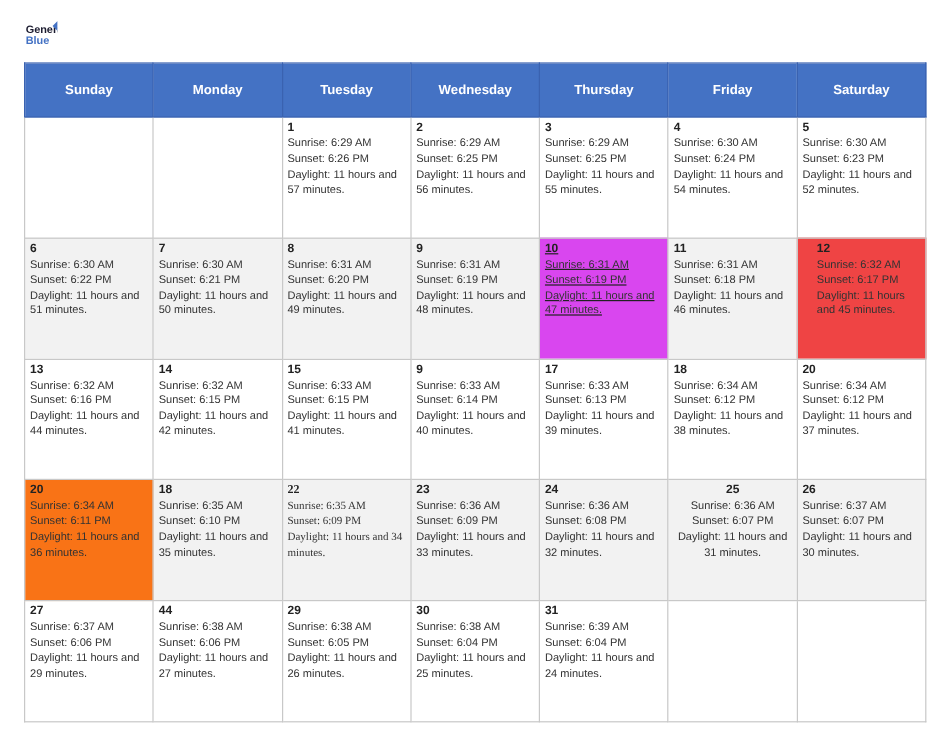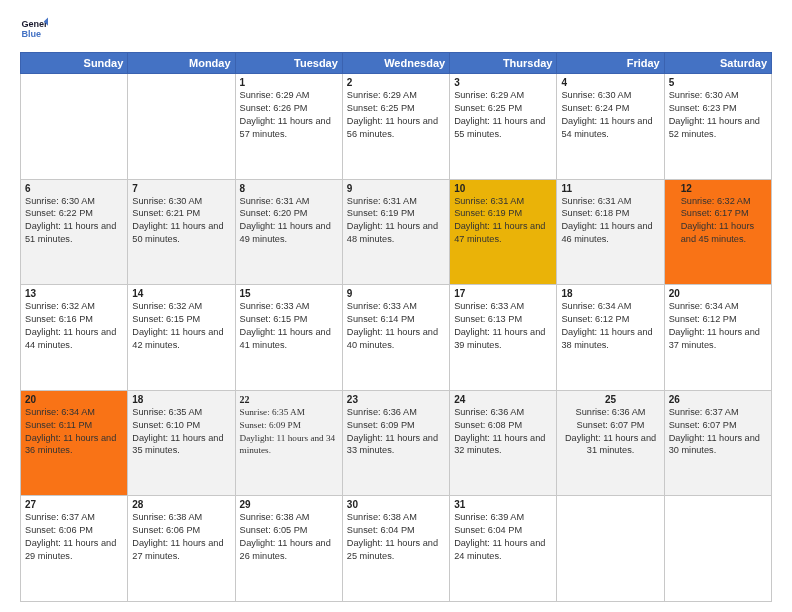--- a/index.html
+++ b/index.html
@@ -50,23 +50,23 @@
       flex: 1;
       border-collapse: collapse;
       width: 100%;
       table-layout: fixed;
     }
     .calendar th {
       background: #4472c4;
       color: #fff;
       font-size: 11px;
       font-weight: bold;
-      padding: 4px 4px;
+      padding: 16px 4px;
       border: 1px solid #3a62b0;
-      text-align: right;
+      text-align: center;
     }
     .calendar td {
       border: 1px solid #c8c8c8;
       vertical-align: top;
       padding: 3px 4px;
       font-size: 9.2px;
       color: #222;
       background: #fff;
       height: 88px;
     }
@@ -153,29 +153,29 @@
             <div class="day-info">Sunrise: 6:30 AM<br>Sunset: 6:21 PM<br>Daylight: 11 hours and 50 minutes.</div>
           </td>
           <td style="background: rgb(242, 242, 242);">
             <span class="day-num">8</span>
             <div class="day-info">Sunrise: 6:31 AM<br>Sunset: 6:20 PM<br>Daylight: 11 hours and 49 minutes.</div>
           </td>
           <td style="background: rgb(242, 242, 242);">
             <span class="day-num">9</span>
             <div class="day-info">Sunrise: 6:31 AM<br>Sunset: 6:19 PM<br>Daylight: 11 hours and 48 minutes.</div>
           </td>
-          <td style="background: #eab308;">
+          <td style="background: #d946ef; text-decoration: underline;">
             <span class="day-num">10</span>
             <div class="day-info">Sunrise: 6:31 AM<br>Sunset: 6:19 PM<br>Daylight: 11 hours and 47 minutes.</div>
           </td>
           <td style="background: rgb(242, 242, 242);">
             <span class="day-num">11</span>
             <div class="day-info">Sunrise: 6:31 AM<br>Sunset: 6:18 PM<br>Daylight: 11 hours and 46 minutes.</div>
           </td>
-          <td style="background: #f97316; padding-left: 16px;">
+          <td style="background: #ef4444; padding-left: 16px;">
             <span class="day-num">12</span>
             <div class="day-info">Sunrise: 6:32 AM<br>Sunset: 6:17 PM<br>Daylight: 11 hours and 45 minutes.</div>
           </td>
         </tr>
         <tr>
           <td>
             <span class="day-num">13</span>
             <div class="day-info">Sunrise: 6:32 AM<br>Sunset: 6:16 PM<br>Daylight: 11 hours and 44 minutes.</div>
           </td>
           <td>
@@ -232,21 +232,21 @@
             <span class="day-num">26</span>
             <div class="day-info">Sunrise: 6:37 AM<br>Sunset: 6:07 PM<br>Daylight: 11 hours and 30 minutes.</div>
           </td>
         </tr>
         <tr>
           <td>
             <span class="day-num">27</span>
             <div class="day-info">Sunrise: 6:37 AM<br>Sunset: 6:06 PM<br>Daylight: 11 hours and 29 minutes.</div>
           </td>
           <td>
-            <span class="day-num">28</span>
+            <span class="day-num">44</span>
             <div class="day-info">Sunrise: 6:38 AM<br>Sunset: 6:06 PM<br>Daylight: 11 hours and 27 minutes.</div>
           </td>
           <td>
             <span class="day-num">29</span>
             <div class="day-info">Sunrise: 6:38 AM<br>Sunset: 6:05 PM<br>Daylight: 11 hours and 26 minutes.</div>
           </td>
           <td>
             <span class="day-num">30</span>
             <div class="day-info">Sunrise: 6:38 AM<br>Sunset: 6:04 PM<br>Daylight: 11 hours and 25 minutes.</div>
           </td>

